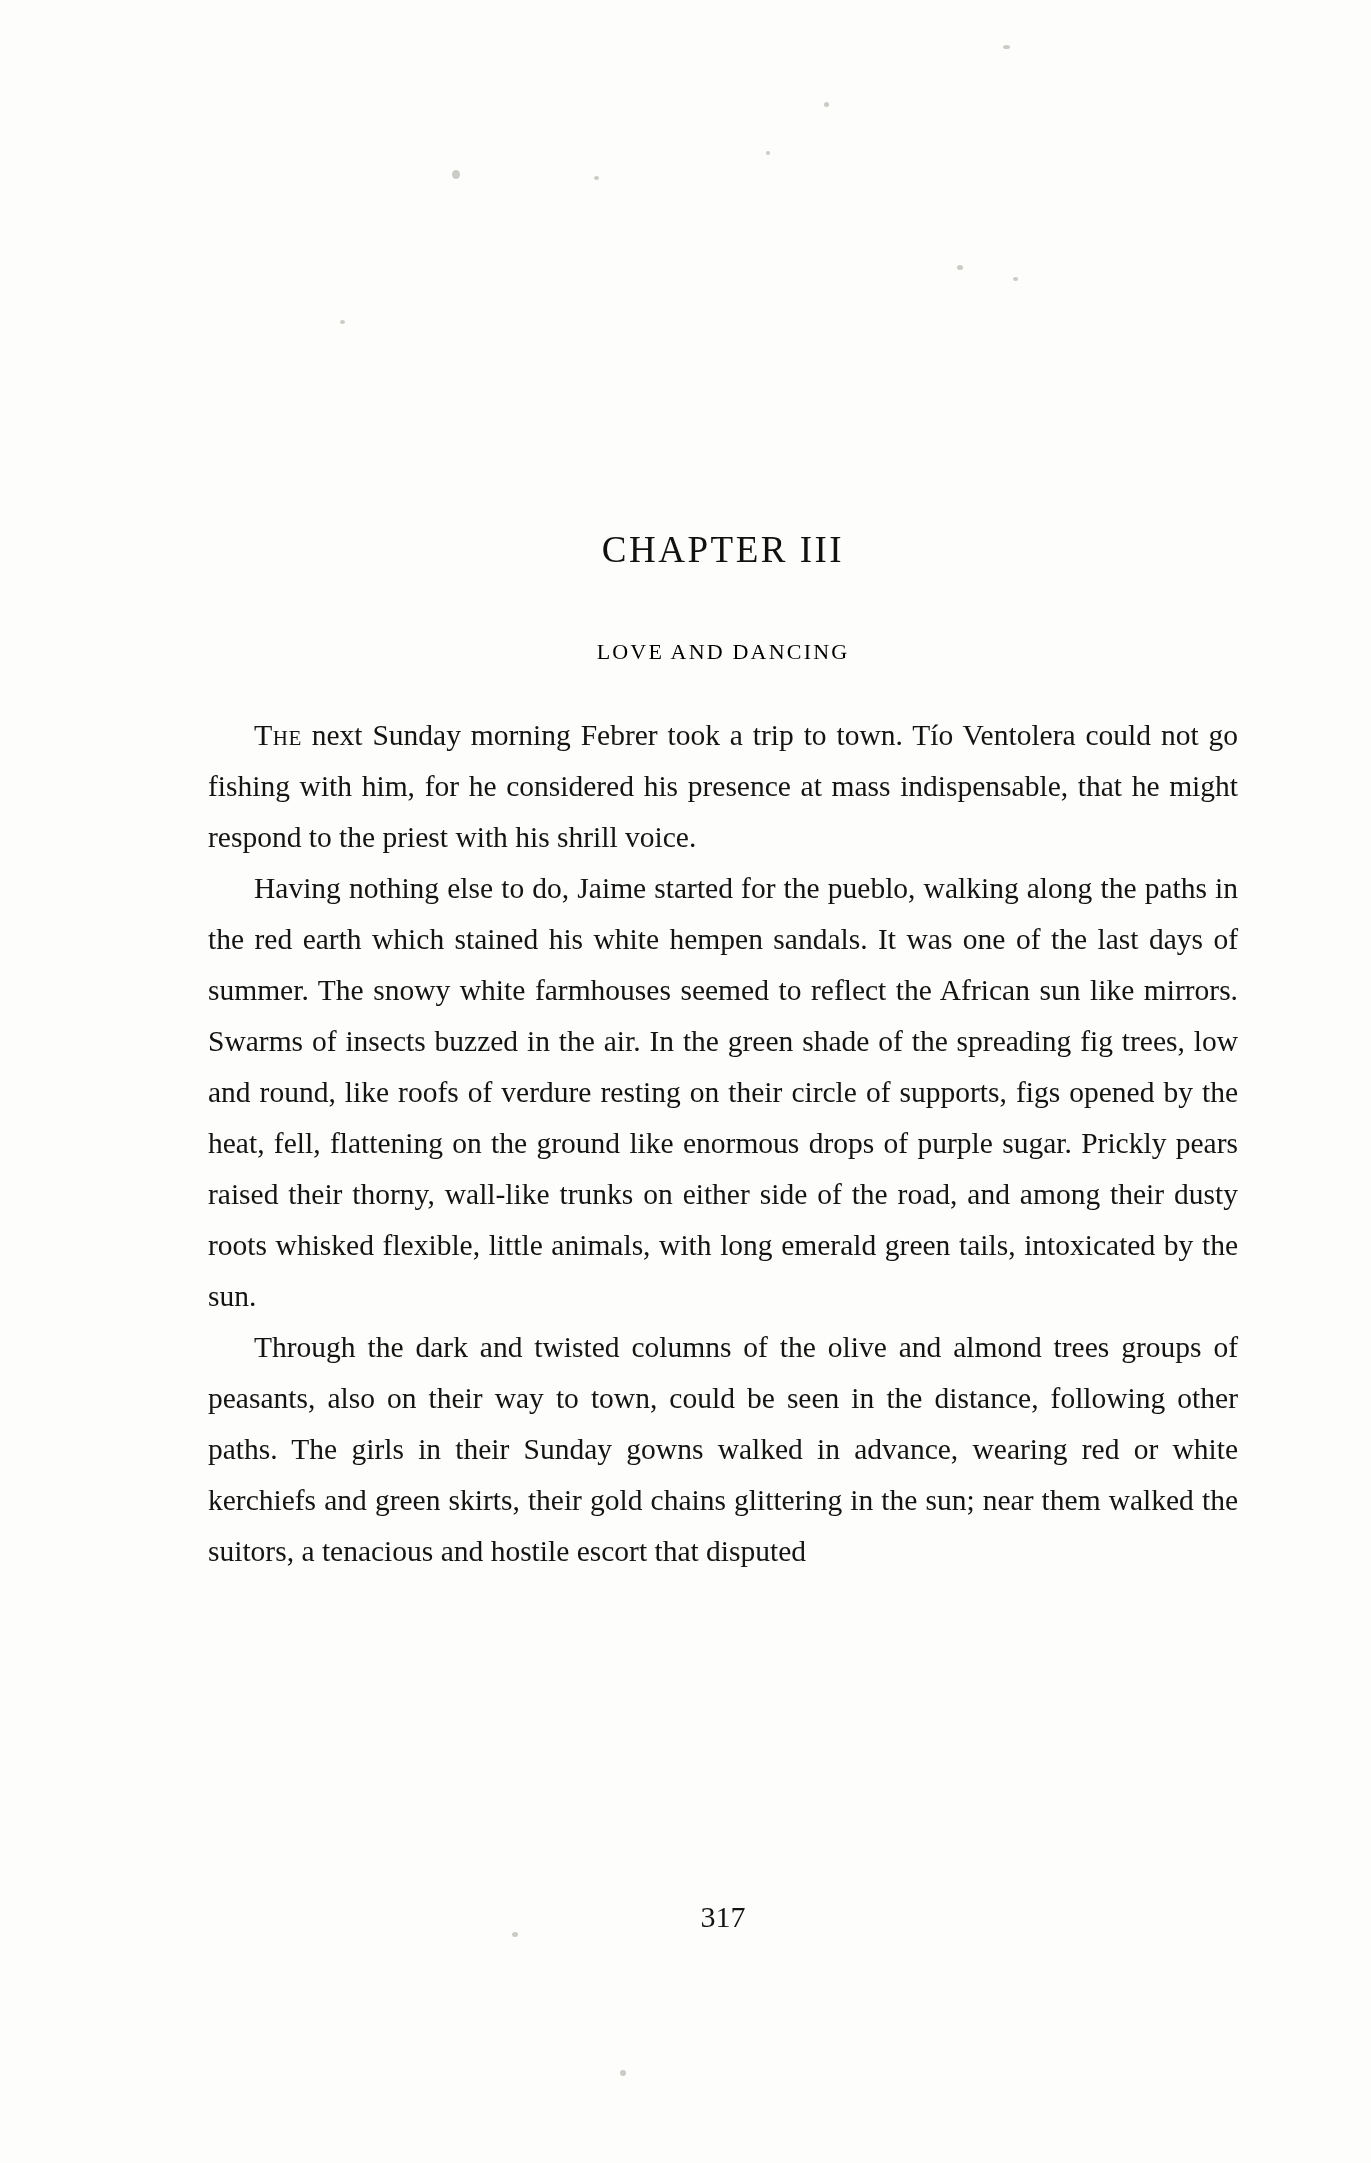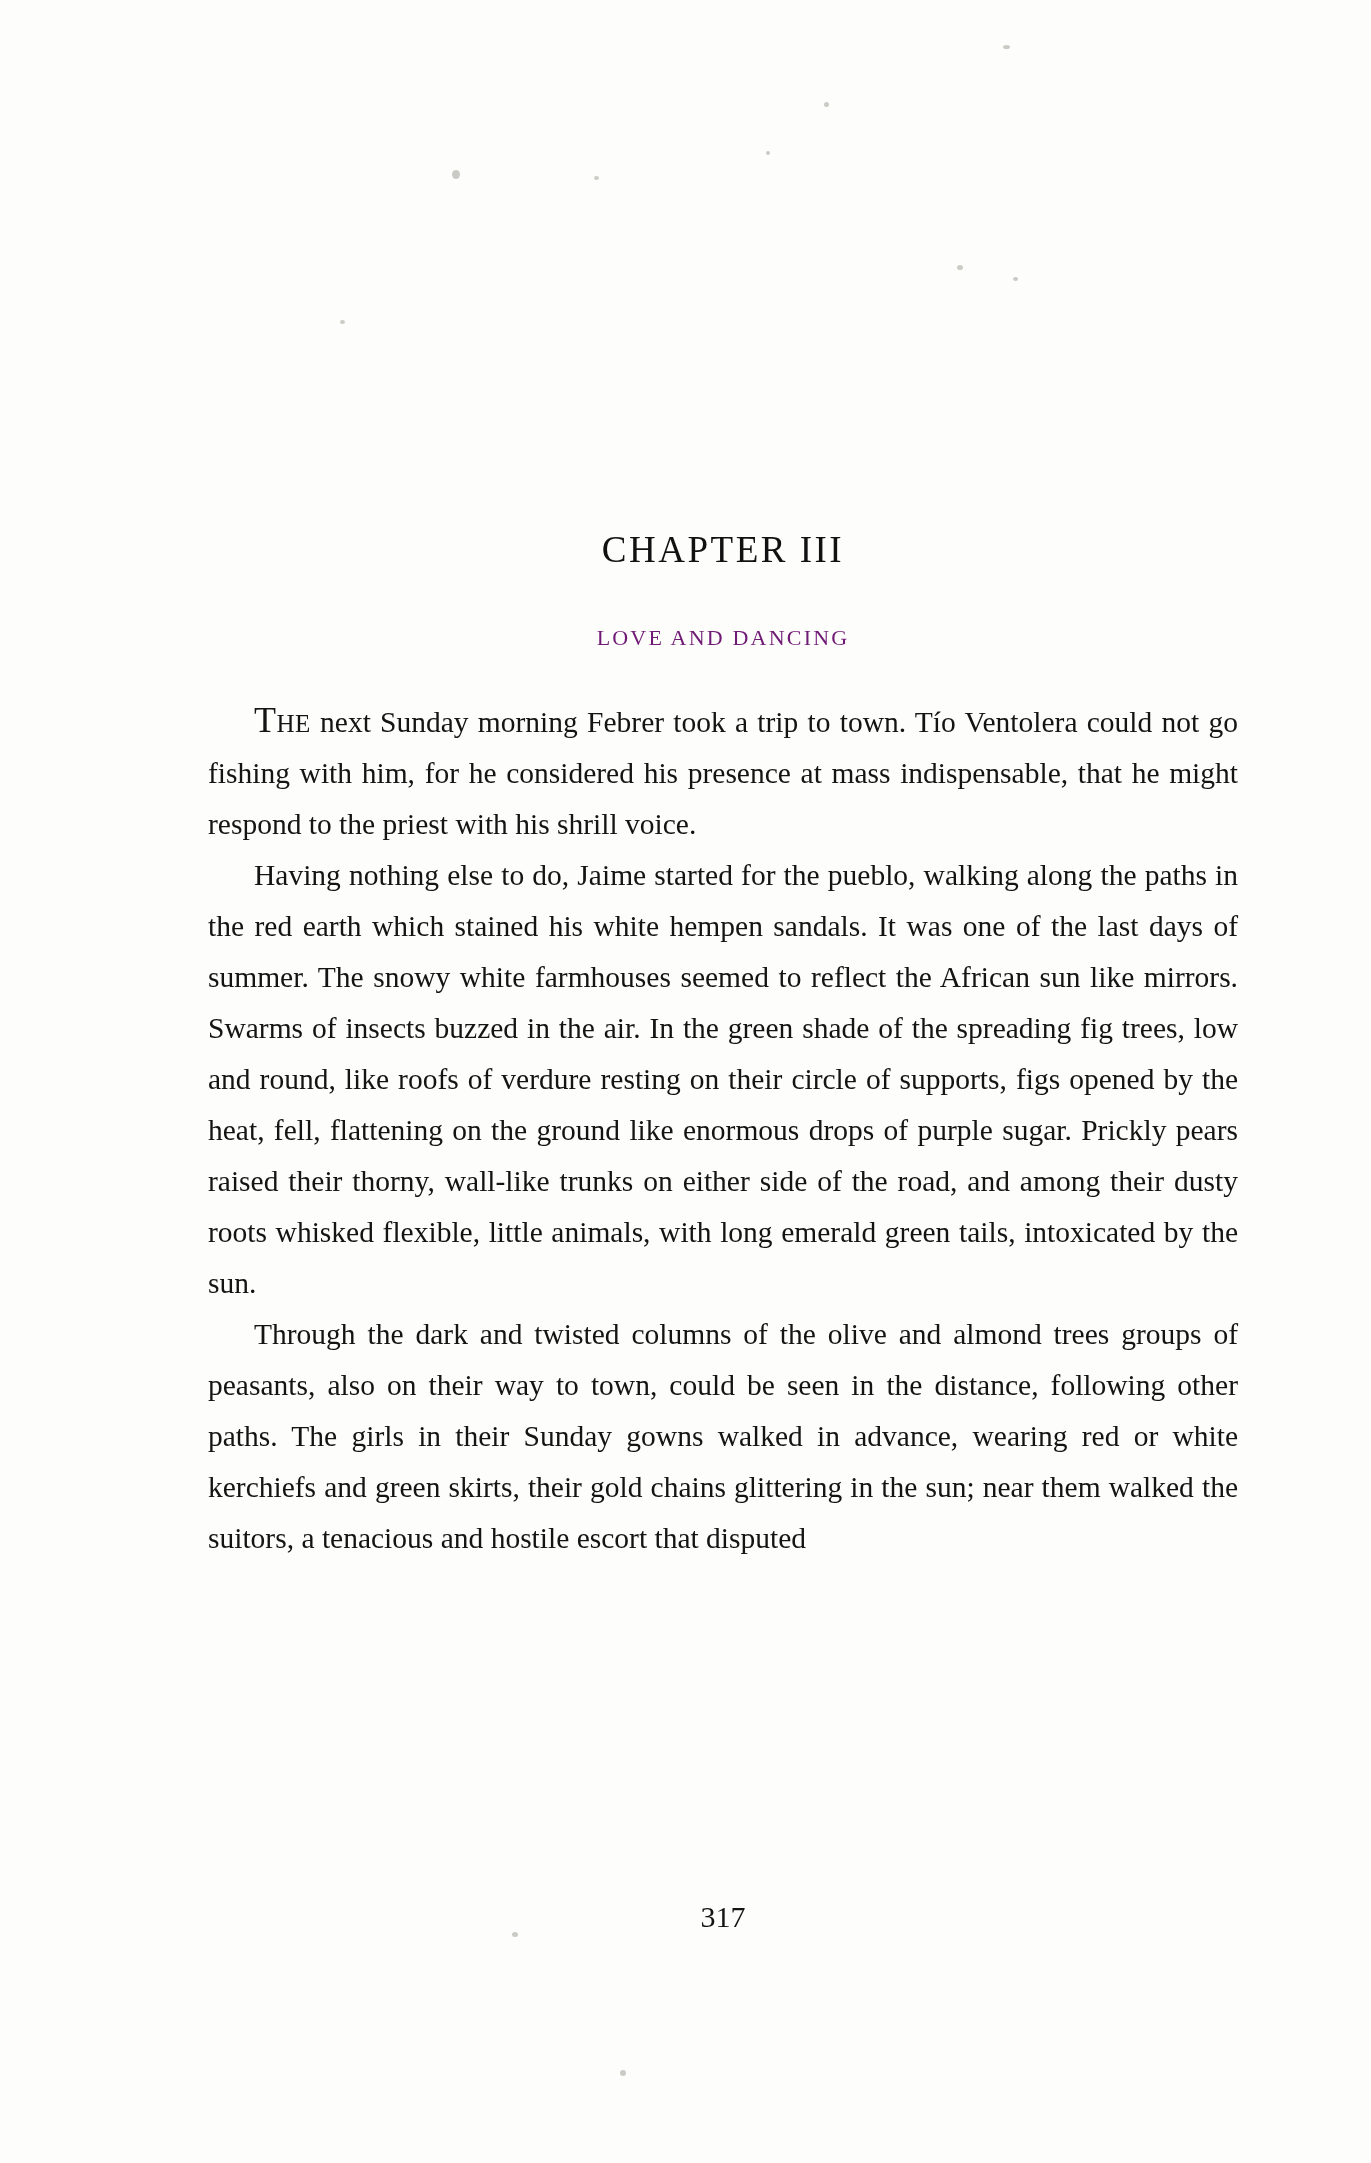--- a/index.html
+++ b/index.html
@@ -31,41 +31,41 @@
   }
   .chapter-title {
     margin-top: 528px;
     text-align: center;
     font-size: 37px;
     letter-spacing: 2.5px;
     font-weight: normal;
     color: #111;
   }
   .chapter-subtitle {
-    margin-top: 54px;
+    margin-top: 68px;
     text-align: center;
     font-size: 22px;
     letter-spacing: 2.2px;
-    color: #701a75;
+    color: #000000;
   }
   .body-text {
     margin-top: 44px;
     font-size: 29.5px;
     line-height: 51px;
     text-align: justify;
     text-justify: inter-word;
     color: #141414;
   }
   .body-text p {
     margin: 0;
     text-indent: 46px;
   }
   .smallcaps-lead {
     font-variant: small-caps;
-    font-size: 36px;
+    font-size: 30px;
     letter-spacing: 0.5px;
   }
   .page-number {
     position: absolute;
     left: 0;
     top: 1900px;
     width: 1030px;
     text-align: center;
     font-size: 30px;
     color: #141414;

